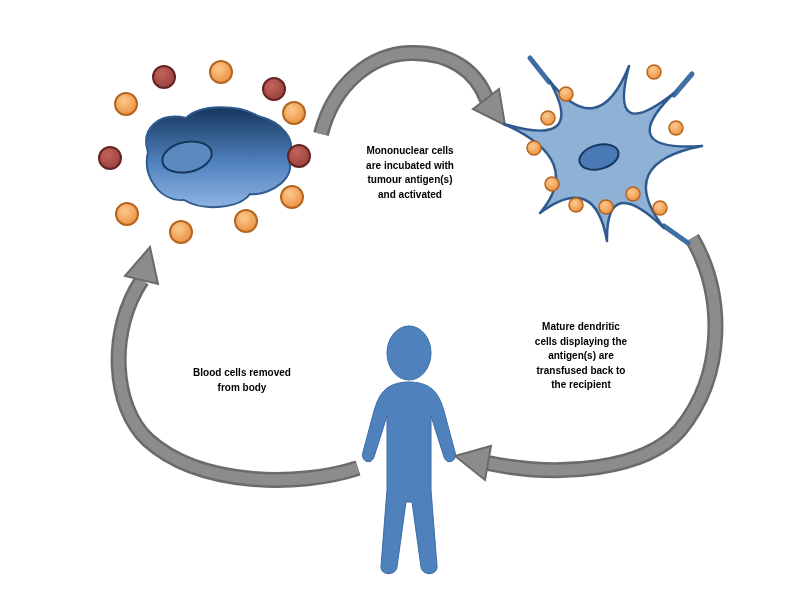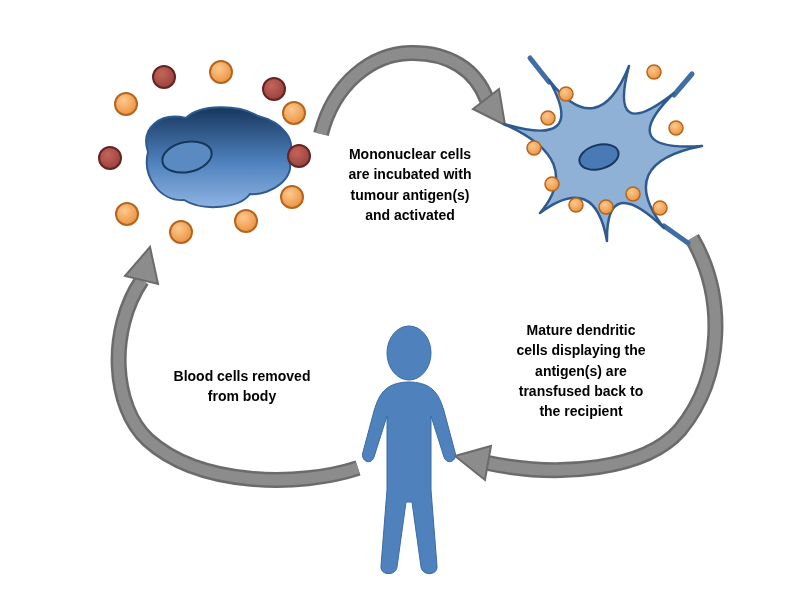--- a/index.html
+++ b/index.html
@@ -14,21 +14,21 @@
     background: #ffffff;
     overflow: hidden;
   }
   .canvas svg { position: absolute; left: 0; top: 0; }
   .label {
     position: absolute;
     font-weight: bold;
     color: #000000;
     text-align: center;
     white-space: pre-line;
-    font-size: 14px;
+    font-size: 10px;
     line-height: 1.45;
   }
   .label-incubation { left: 318px; top: 144px; width: 184px; }
   .label-transfusion { left: 487px; top: 320px; width: 188px; }
   .label-removal { left: 148px; top: 366px; width: 188px; }
 </style>
 </head>
 <body>
 
 <div class="canvas">

